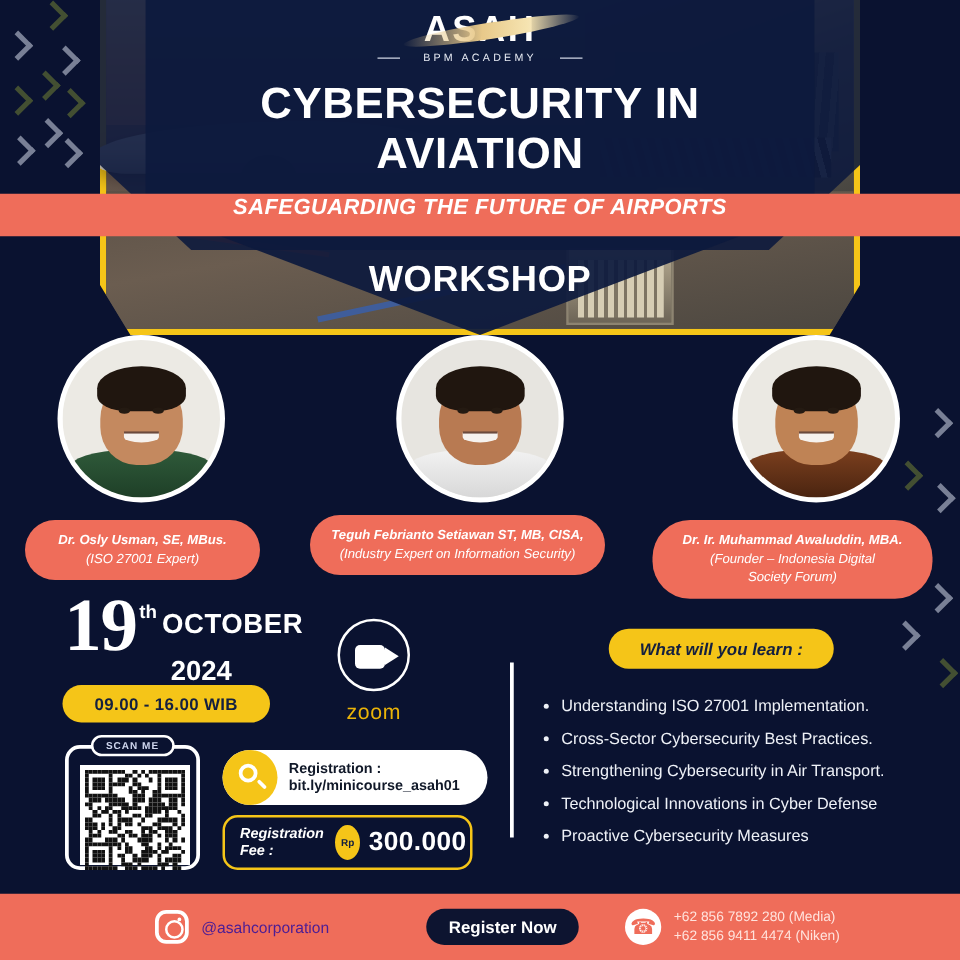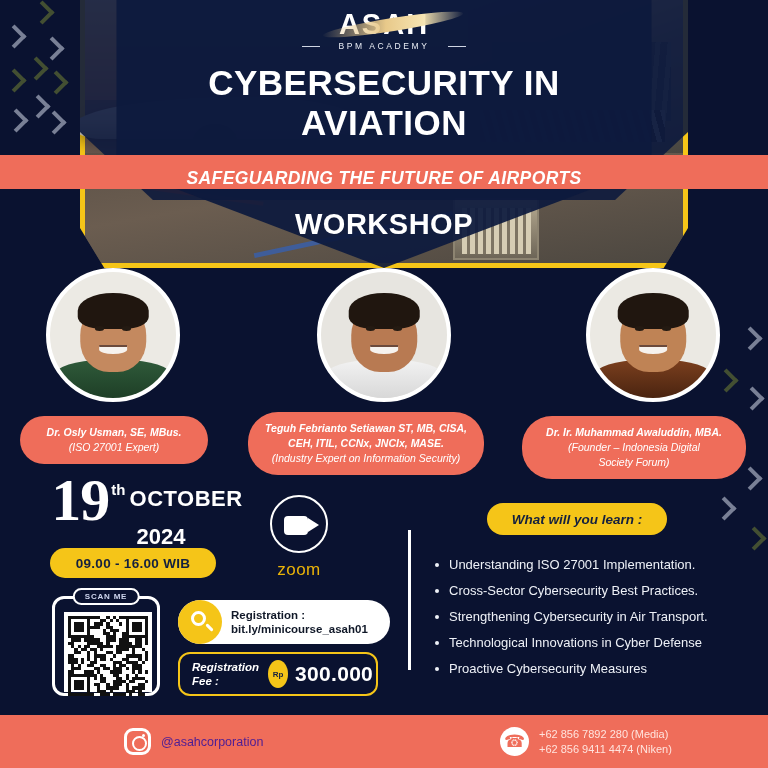--- a/index.html
+++ b/index.html
@@ -123,21 +123,21 @@
   }
   #logo .sub:before { left:-2px; }
   #logo .sub:after { right:-2px; }
 
   #title {
     margin-top:10px; color:#fff; font-size:35px; font-weight:bold;
     line-height:40px; letter-spacing:.5px; text-align:center;
   }
   #subtitle-bar {
     position:absolute; left:-80px; top:155px; width:768px; height:34px;
-    background:#ef6d5a; display:flex; align-items:flex-end; justify-content:center;
+    background:#ef6d5a; display:flex; align-items:flex-start; justify-content:center;
   }
   #subtitle-bar span {
     color:#fff; font-size:17.5px; font-style:italic; font-weight:bold;
     letter-spacing:.4px;
   }
   #workshop {
     position:absolute; top:208px; left:0; width:100%; text-align:center;
     color:#fff; font-size:29px; font-weight:bold; letter-spacing:.5px;
   }
 
@@ -399,21 +399,20 @@
       <div class="body" style="background:linear-gradient(180deg,#f2f2f2,#d8d8d8);"></div>
       <div class="head" style="background:#b87a52;"></div>
       <div class="hair"></div>
       <div class="eye l"></div>
         <div class="eye r"></div>
       <div class="mouth"></div>
     </div>
   </div>
   <div class="spk-cap" style="left:248px;top:412px;width:236px;">
     <div class="nm">Teguh Febrianto Setiawan ST, MB, CISA,</div>
-    <div class="nm">CEH, ITIL, CCNx, JNCIx, MASE.</div>
     <div class="rl">(Industry Expert on Information Security)</div>
   </div>
 
   <div class="spk-photo" style="left:586px;top:268px;">
     <div class="face">
       <div class="bg" style="background:#ebe9e3;"></div>
       <div class="body" style="background:linear-gradient(180deg,#7b3f1e,#4a2410);"></div>
       <div class="head" style="background:#bf8355;"></div>
       <div class="hair"></div>
       <div class="eye l"></div>
@@ -825,20 +824,21 @@
     <li>Strengthening Cybersecurity in Air Transport.</li>
     <li>Technological Innovations in Cyber Defense</li>
     <li>Proactive Cybersecurity Measures</li>
   </ul>
 
   <div id="footer">
     <div id="ig-wrap">
       <div id="ig-icon"></div>
       <div id="ig-handle">@asahcorporation</div>
     </div>
+    <div id="reg-now">Register Now</div>
     <div id="phone-wrap">
       <div id="phone-icon"></div>
       <div id="phone-lines">
         <div>+62 856 7892 280 (Media)</div>
         <div>+62 856 9411 4474 (Niken)</div>
       </div>
     </div>
   </div>
 
 </div>

